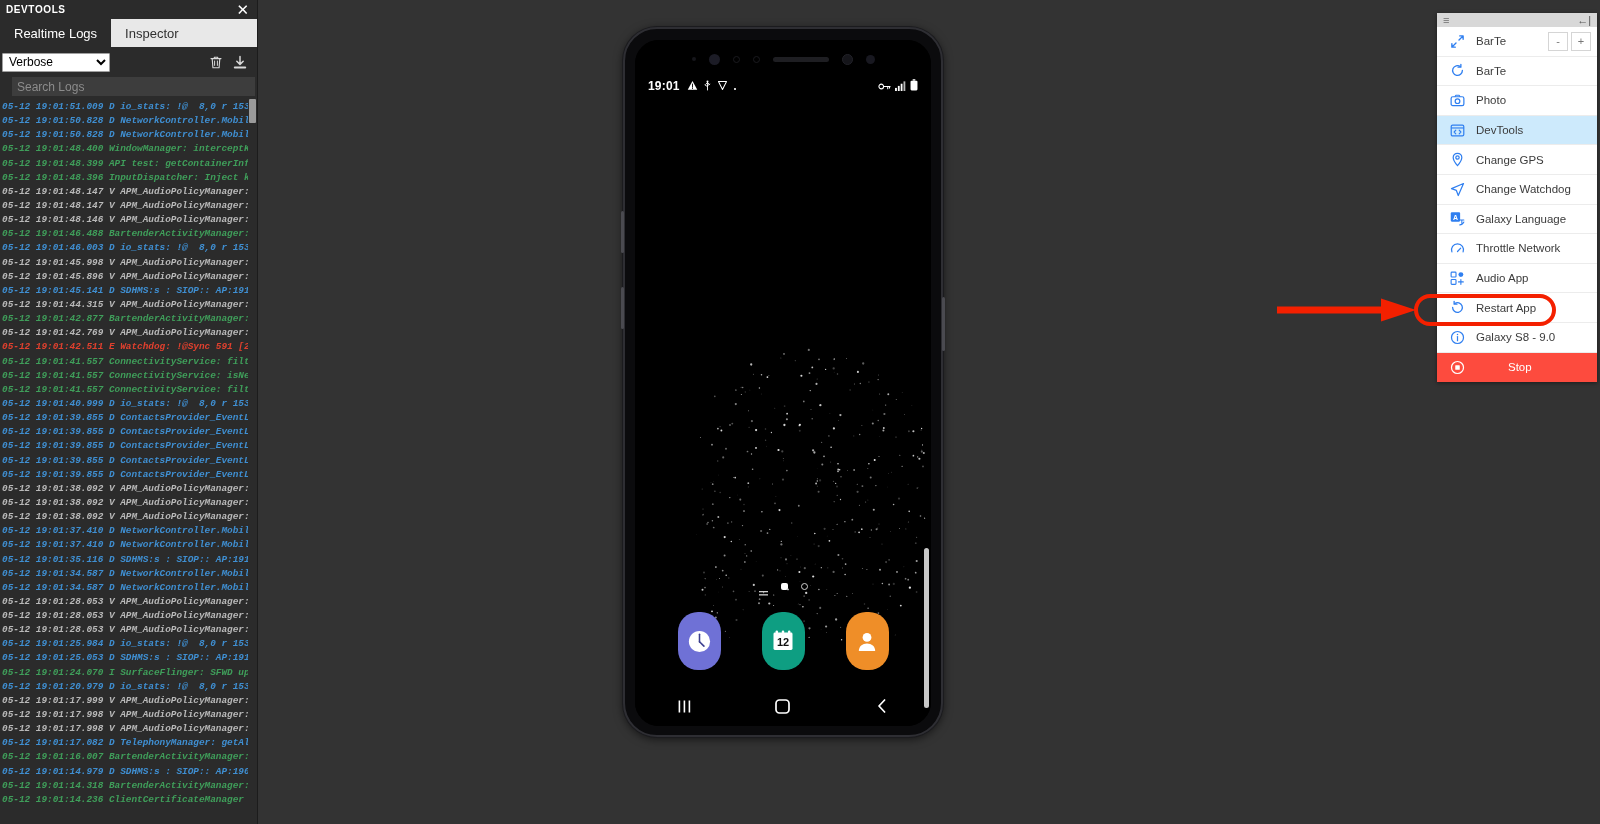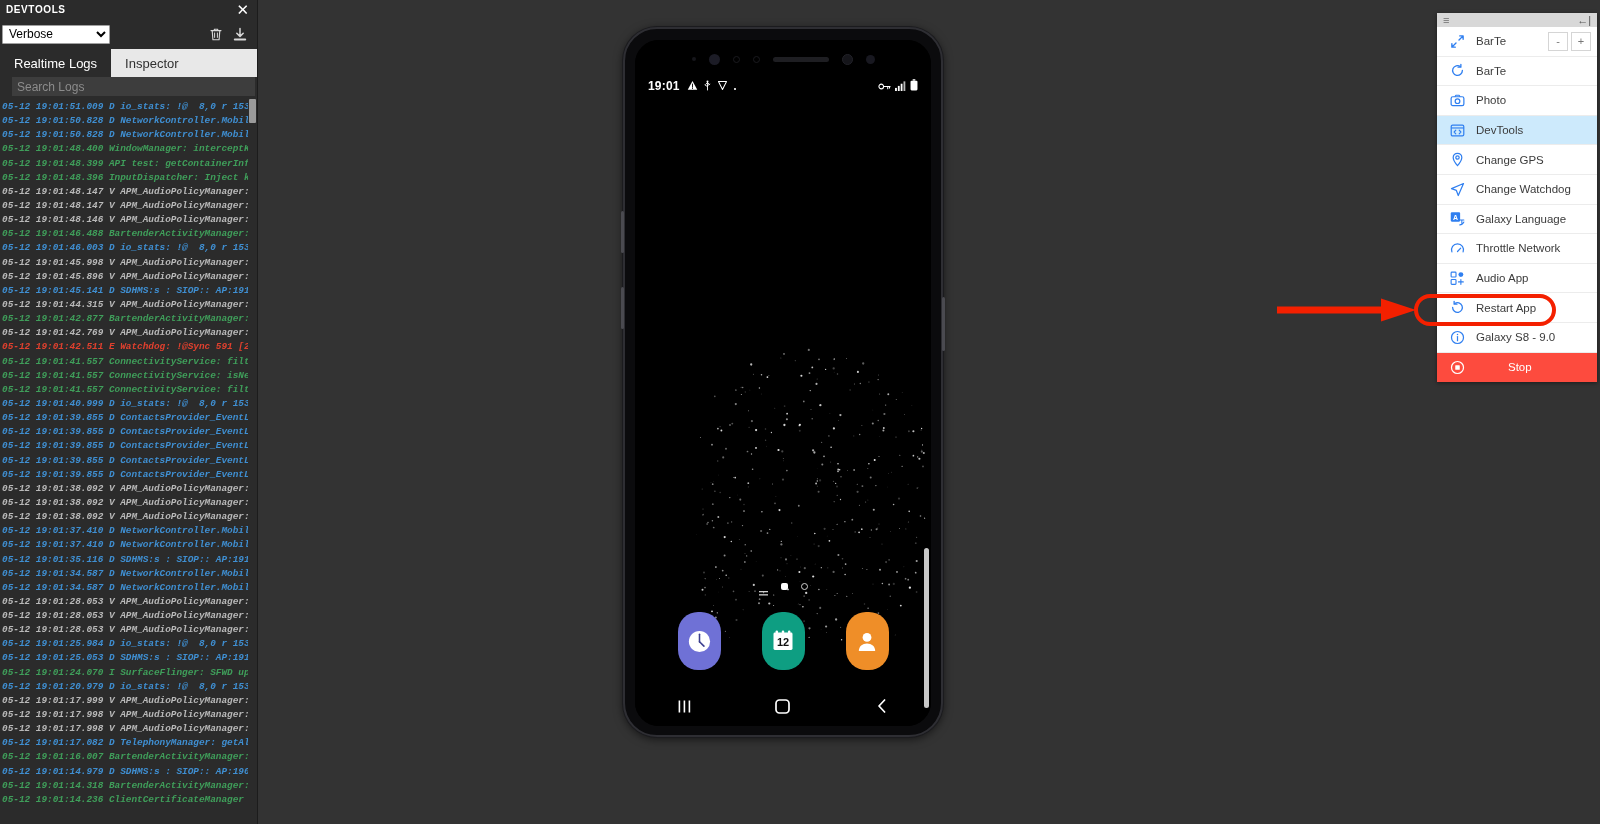--- a/index.html
+++ b/index.html
@@ -247,40 +247,40 @@
 </head>
 <body>
 
 <div id="devtools-panel">
 
   <div id="devtools-header">
     <span id="devtools-title">DEVTOOLS</span>
     <span id="devtools-close">✕</span>
   </div>
 
+  <div id="devtools-tabs">
+    <div class="dt-tab active">Realtime Logs</div>
+    <div class="dt-tab">Inspector</div>
+  </div>
+
   <div id="devtools-toolbar">
     <select id="log-level-select"><option value="Verbose">Verbose</option><option value="Debug">Debug</option><option value="Info">Info</option><option value="Warn">Warn</option><option value="Error">Error</option><option value="Assert">Assert</option></select>
     <span class="tb-spacer"></span>
     <span class="tb-icon">
       <svg width="14" height="15" viewBox="0 0 14 15" fill="none">
         <path d="M2 3.6h10M5.3 3.6V2.3h3.4v1.3M3.2 3.6l.7 9.2h6.2l.7-9.2" stroke="#d8d8d8" stroke-width="1.1" stroke-linecap="round" stroke-linejoin="round"></path>
         <path d="M5.6 6v4.4M8.4 6v4.4" stroke="#d8d8d8" stroke-width="1" stroke-linecap="round"></path>
       </svg>
     </span>
     <span class="tb-icon">
       <svg width="14" height="15" viewBox="0 0 14 15" fill="none">
         <path d="M7 1.5v7.6M3.8 6.2L7 9.4l3.2-3.2" stroke="#d8d8d8" stroke-width="1.5" stroke-linecap="round" stroke-linejoin="round"></path>
         <path d="M1.8 12.4h10.4" stroke="#d8d8d8" stroke-width="2" stroke-linecap="round"></path>
       </svg>
     </span>
-  </div>
-
-  <div id="devtools-tabs">
-    <div class="dt-tab active">Realtime Logs</div>
-    <div class="dt-tab">Inspector</div>
   </div>
 
   <input id="search-logs" type="text" placeholder="Search Logs" style="">
 
   <div id="log-list">
     <div id="log-lines">
         <div class="log-line lv-D">05-12 19:01:51.009 D io_stats: !@  8,0 r 153770 76.</div>
         <div class="log-line lv-D">05-12 19:01:50.828 D NetworkController.MobileSigna</div>
         <div class="log-line lv-D">05-12 19:01:50.828 D NetworkController.MobileSigna</div>
         <div class="log-line lv-I">05-12 19:01:48.400 WindowManager: interceptKeyTq s</div>

